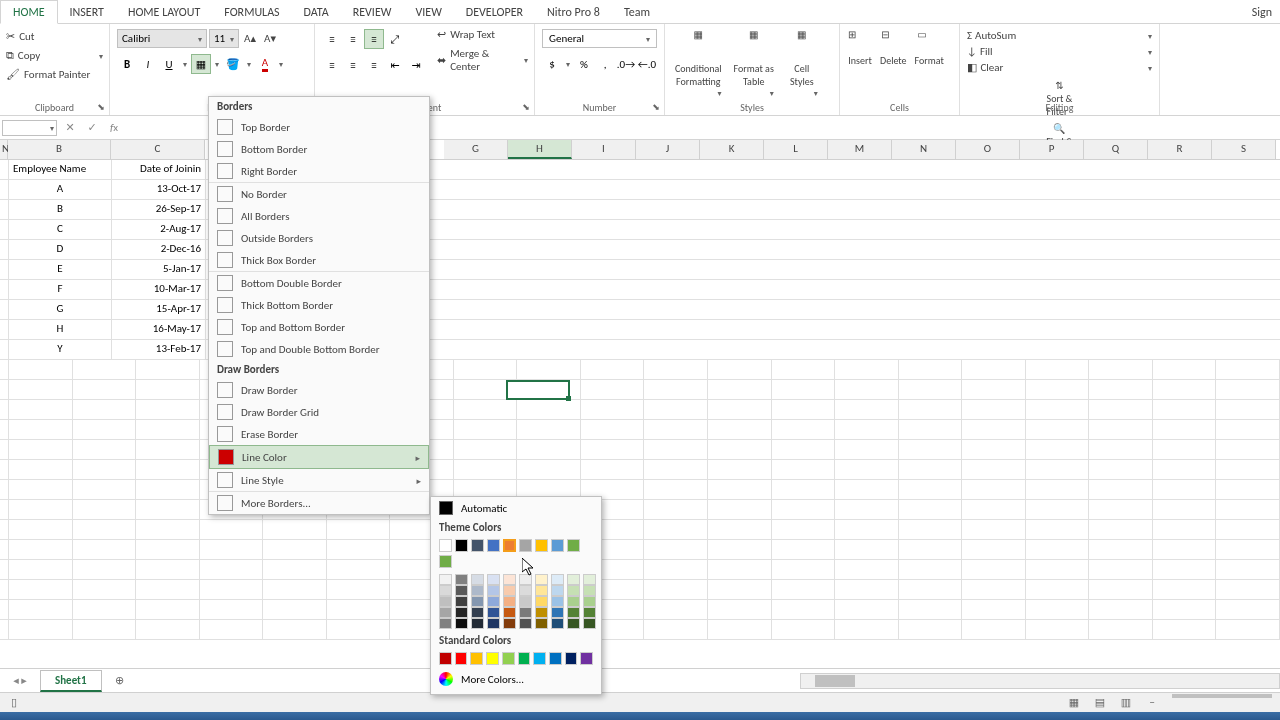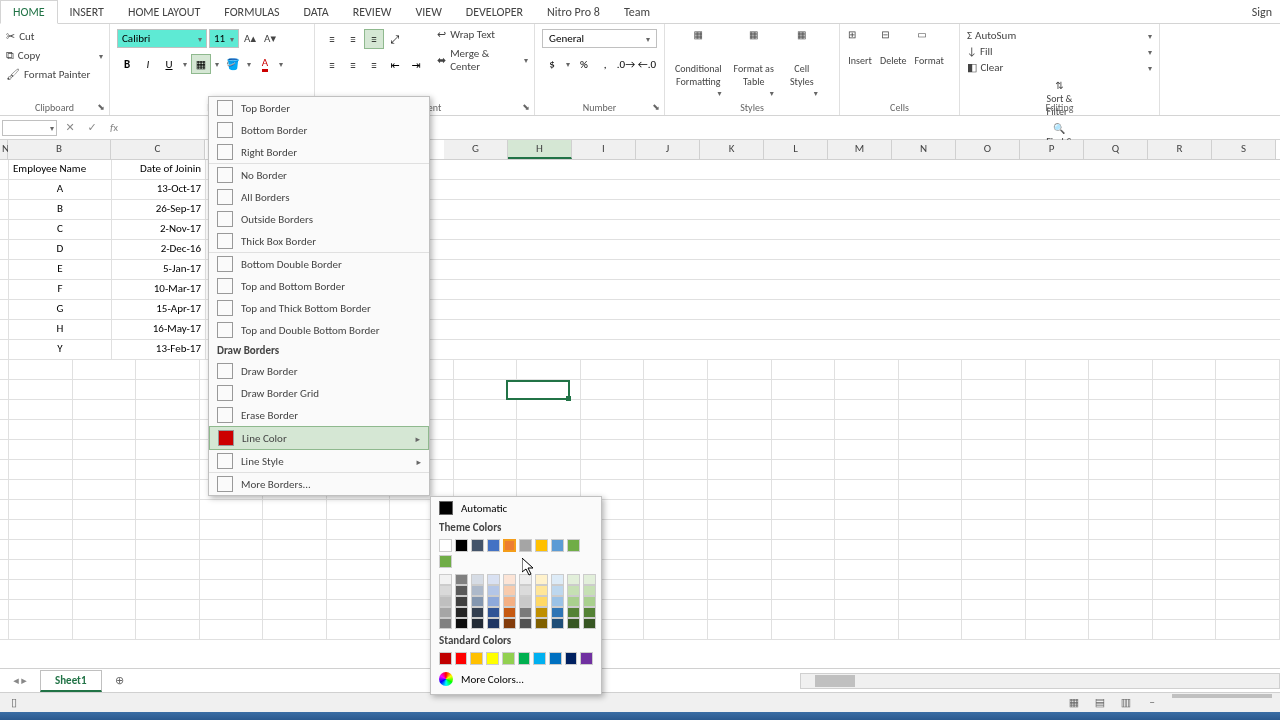--- a/index.html
+++ b/index.html
@@ -14,21 +14,21 @@
 .ribbon-group { border-right: 1px solid #e0e0e0; padding: 2px 4px; display: flex; flex-direction: column; position: relative; }
 .ribbon-group-label { position: absolute; bottom: 1px; left: 0; right: 0; text-align: center; color: #666; font-size: 10px; }
 .dialog-launcher { position: absolute; bottom: 2px; right: 2px; width: 12px; height: 12px; color: #666; font-size: 9px; text-align: center; }
 
 .clipboard-group { width: 110px; }
 .clipboard-btns { display: flex; flex-direction: column; gap: 2px; padding-top: 2px; }
 .clip-item { display: flex; align-items: center; gap: 4px; padding: 2px; color: #444; font-size: 11px; }
 
 .font-group { width: 205px; }
 .font-row1 { display: flex; gap: 2px; align-items: center; padding: 3px; }
-.font-combo { border: 1px solid #c0c0c0; background: #5eead4; padding: 2px 4px; font-size: 11px; display: flex; align-items: center; }
+.font-combo { border: 1px solid #c0c0c0; background: #e5e5e5; padding: 2px 4px; font-size: 11px; display: flex; align-items: center; }
 .font-name { width: 90px; }
 .font-size { width: 30px; }
 .combo-arrow { margin-left: auto; font-size: 8px; color: #666; }
 .font-btn-sm { width: 18px; height: 18px; display: flex; align-items: center; justify-content: center; color: #444; }
 .font-row2 { display: flex; gap: 1px; padding: 3px; align-items: center; }
 .fmt-btn { width: 20px; height: 20px; display: flex; align-items: center; justify-content: center; border: 1px solid transparent; }
 .fmt-btn.active-border { background: #d5e7d4; border: 1px solid #8fb98e; }
 .split-arrow { width: 10px; font-size: 8px; color: #666; display: flex; align-items: center; justify-content: center; }
 
 .align-group { width: 220px; }
@@ -355,21 +355,21 @@
         <div class="cell right" style="width:94px">13-Oct-17</div>
       </div>
       <div class="data-row">
         <div class="cell row-partial"></div>
         <div class="cell center" style="width:103px">B</div>
         <div class="cell right" style="width:94px">26-Sep-17</div>
       </div>
       <div class="data-row">
         <div class="cell row-partial"></div>
         <div class="cell center" style="width:103px">C</div>
-        <div class="cell right" style="width:94px">2-Nov-17</div>
+        <div class="cell right" style="width:94px">2-Aug-17</div>
       </div>
       <div class="data-row">
         <div class="cell row-partial"></div>
         <div class="cell center" style="width:103px">D</div>
         <div class="cell right" style="width:94px">2-Dec-16</div>
       </div>
       <div class="data-row">
         <div class="cell row-partial"></div>
         <div class="cell center" style="width:103px">E</div>
         <div class="cell right" style="width:94px">5-Jan-17</div>
@@ -715,20 +715,21 @@
         <div class="cell" style="width:64px"></div>
         <div class="cell" style="width:64px"></div>
         <div class="cell" style="width:64px"></div>
       </div>
     </div>
 
   <div class="selected-cell" style="left:506px;top:240px;width:64px;height:20px"></div>
 </div>
 
 <div class="borders-menu">
+  <div class="menu-header">Borders</div>
   <div id="border-items-1">
       <div class="menu-item">
         <span class="menu-icon"></span>
         <span>Top Border</span>
       </div>
       <div class="menu-item">
         <span class="menu-icon"></span>
         <span>Bottom Border</span>
       </div>
       <div class="menu-item">
@@ -756,25 +757,25 @@
       </div>
     </div>
   <div style="border-top:1px solid #e0e0e0"></div>
   <div id="border-items-3">
       <div class="menu-item">
         <span class="menu-icon"></span>
         <span>Bottom Double Border</span>
       </div>
       <div class="menu-item">
         <span class="menu-icon"></span>
+        <span>Thick Bottom Border</span>
+      </div>
+      <div class="menu-item">
+        <span class="menu-icon"></span>
         <span>Top and Bottom Border</span>
-      </div>
-      <div class="menu-item">
-        <span class="menu-icon"></span>
-        <span>Top and Thick Bottom Border</span>
       </div>
       <div class="menu-item">
         <span class="menu-icon"></span>
         <span>Top and Double Bottom Border</span>
       </div>
     </div>
   <div class="menu-header">Draw Borders</div>
   <div id="border-draw-items">
       <div class="menu-item">
         <span class="menu-icon"></span>

